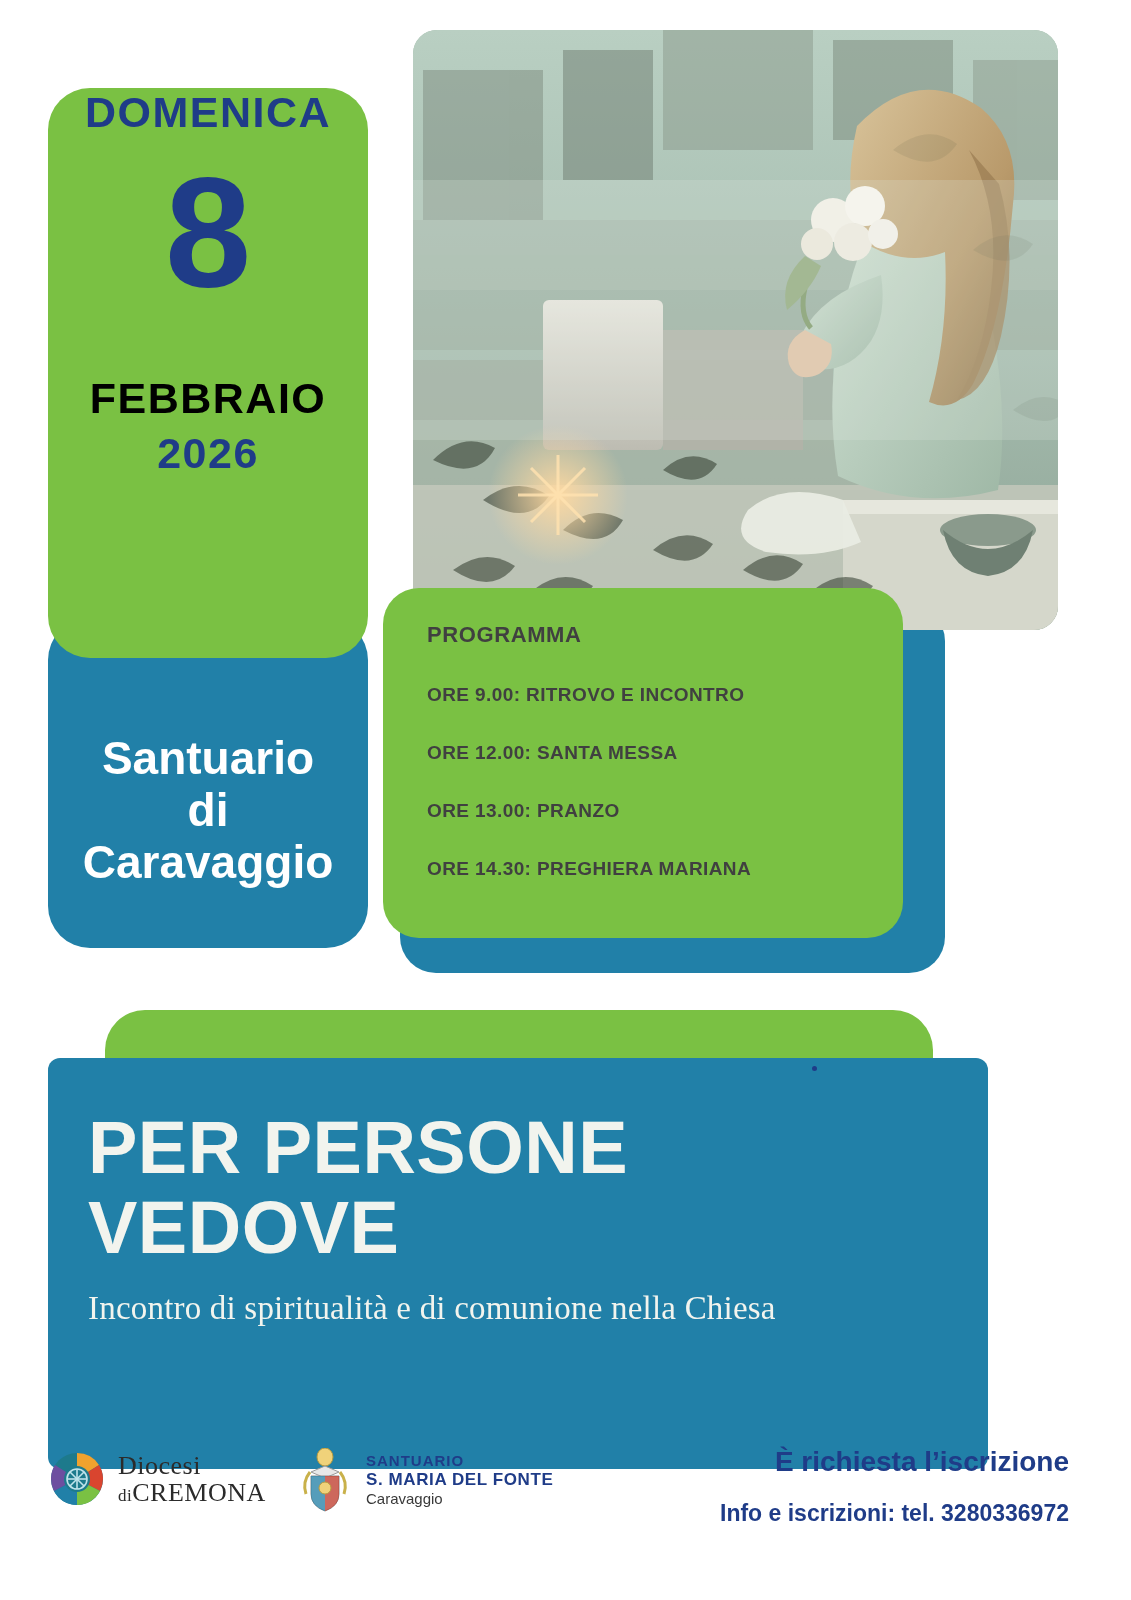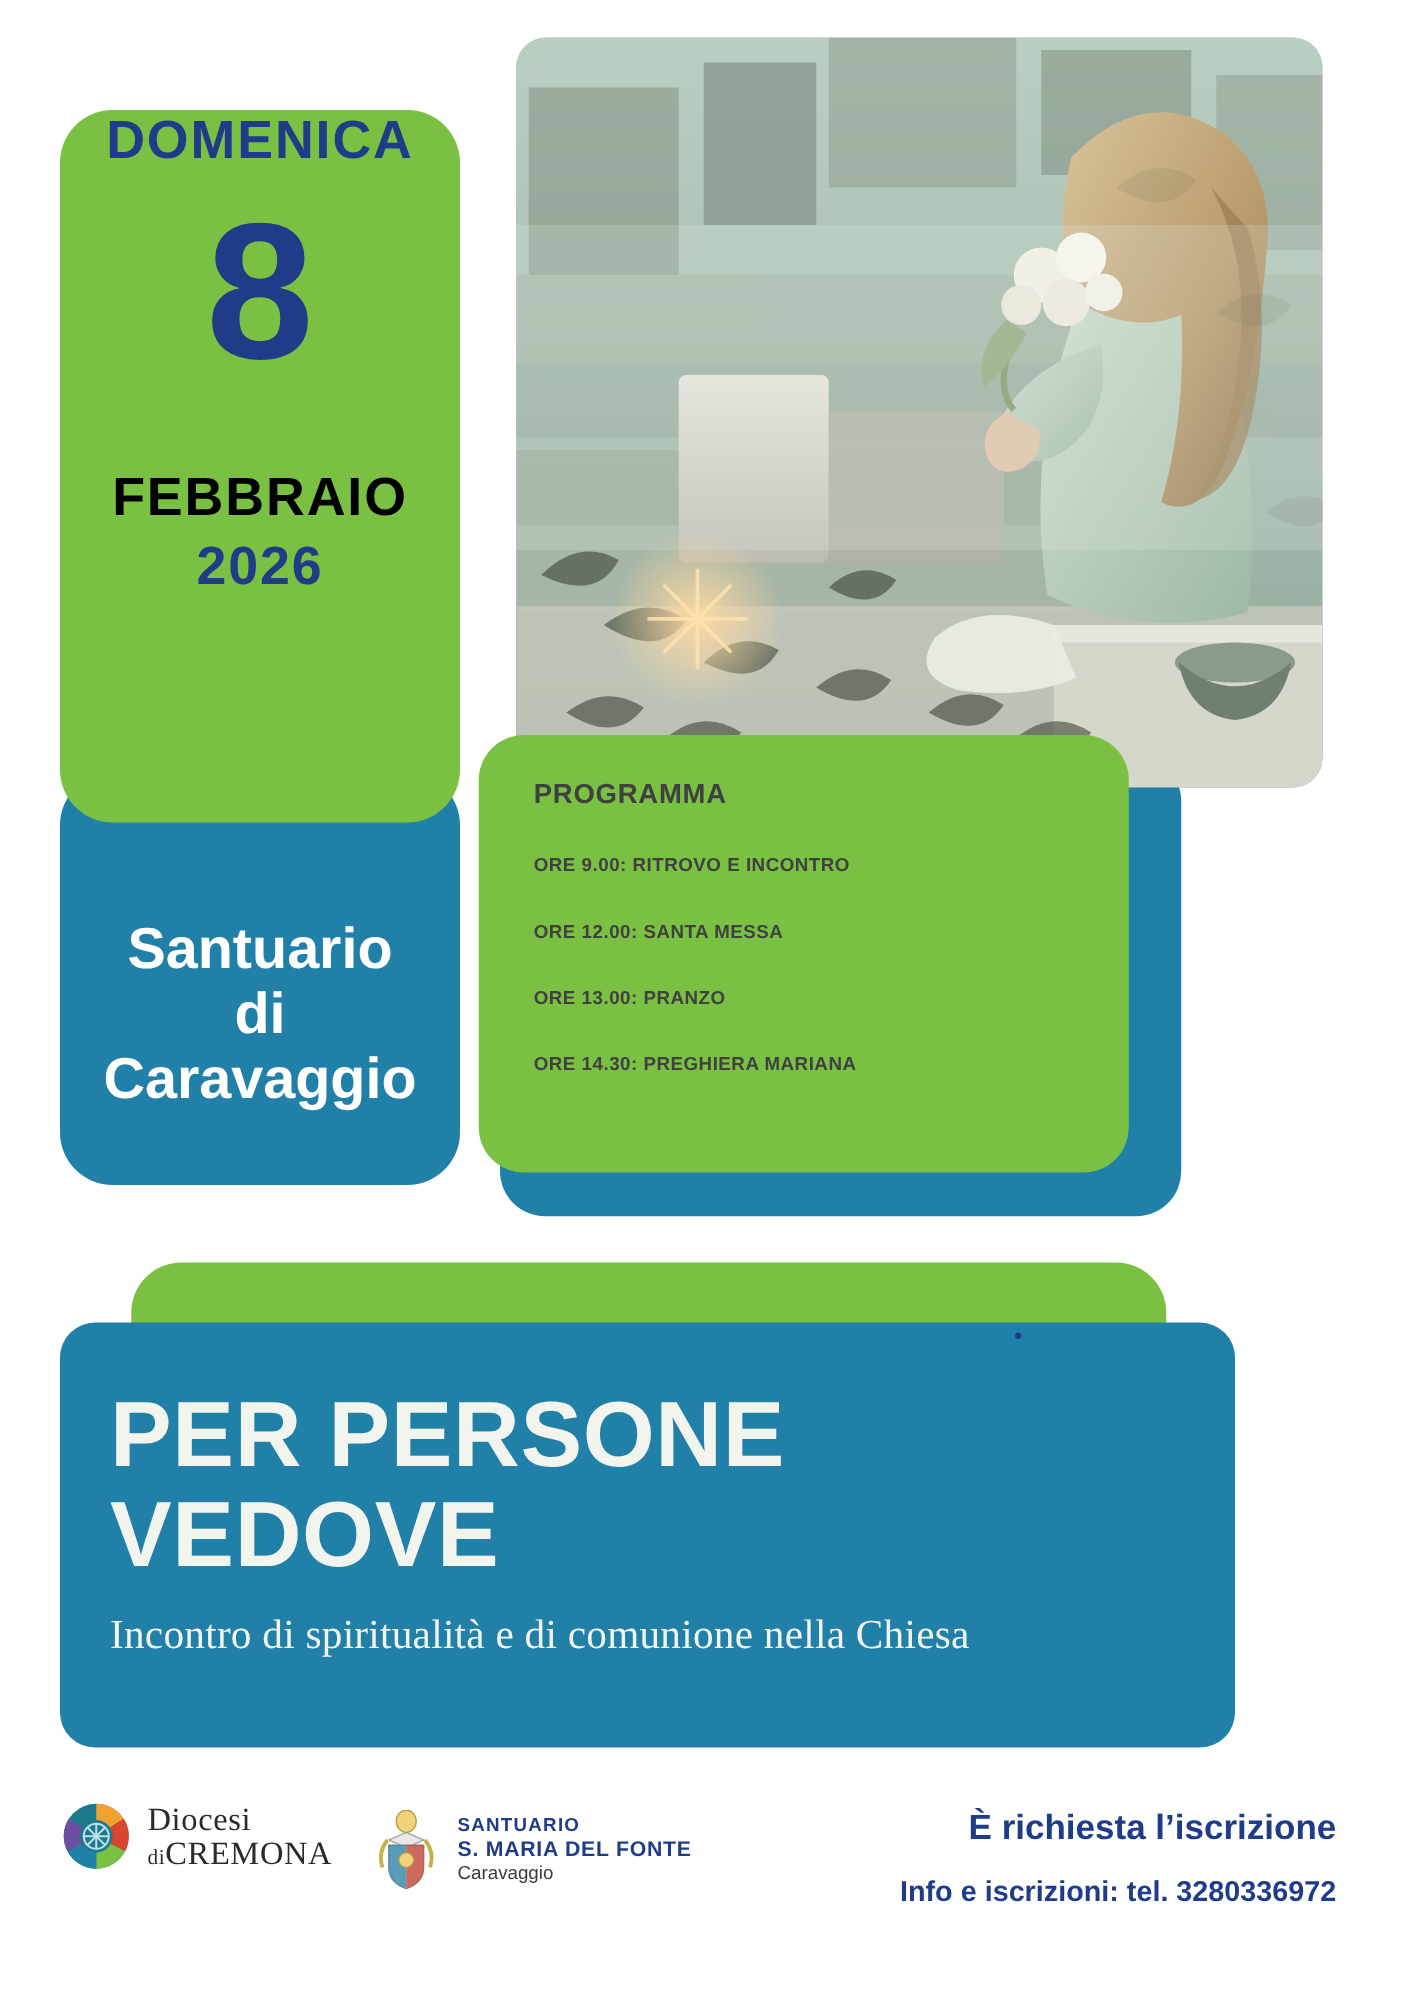--- a/index.html
+++ b/index.html
@@ -123,21 +123,21 @@
     padding: 34px 44px 0 44px;
     color: #404040;
   }
   .prog-title {
     font-size: 22px;
     font-weight: bold;
     letter-spacing: 0.6px;
     margin-bottom: 36px;
   }
   .prog-item {
-    font-size: 15px;
+    font-size: 19px;
     font-weight: bold;
     letter-spacing: 0.4px;
     margin-bottom: 36px;
   }
 
   
   .title-green {
     position: absolute;
     left: 105px;
     top: 1010px;
@@ -145,23 +145,23 @@
     height: 375px;
     background: #7ac143;
     border-radius: 40px;
     z-index: 2;
   }
   .title-blue {
     position: absolute;
     left: 48px;
     top: 1058px;
     width: 940px;
-    height: 340px;
+    height: 411px;
     background: #2180a8;
-    border-radius: 28px;
+    border-radius: 12px;
     z-index: 3;
     padding: 50px 0 0 40px;
   }
   .title-main {
     color: #f2f4ee;
     font-size: 74px;
     font-weight: bold;
     line-height: 1.08;
     letter-spacing: 0.5px;
     white-space: pre-line;
@@ -190,21 +190,21 @@
     left: 0;
     top: 1430px;
     width: 1131px;
     height: 170px;
     z-index: 4;
   }
 
   .logo-diocesi {
     position: absolute;
     left: 50px;
-    top: 12px;
+    top: 22px;
     display: flex;
     align-items: center;
     gap: 14px;
   }
   .rosette { width: 54px; height: 54px; }
   .diocesi-text {
     font-family: "Liberation Serif", serif;
     color: #2b2b2b;
     line-height: 1.05;
   }

